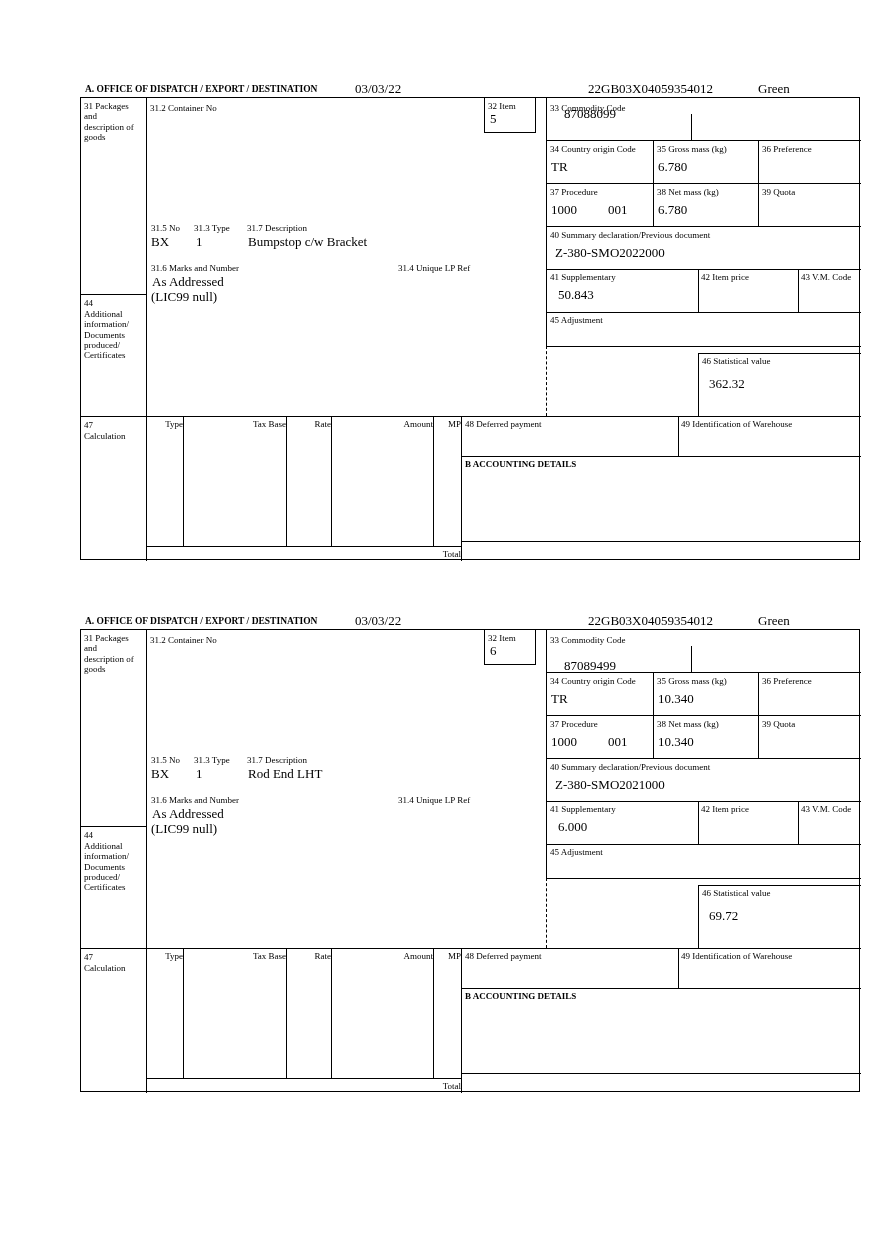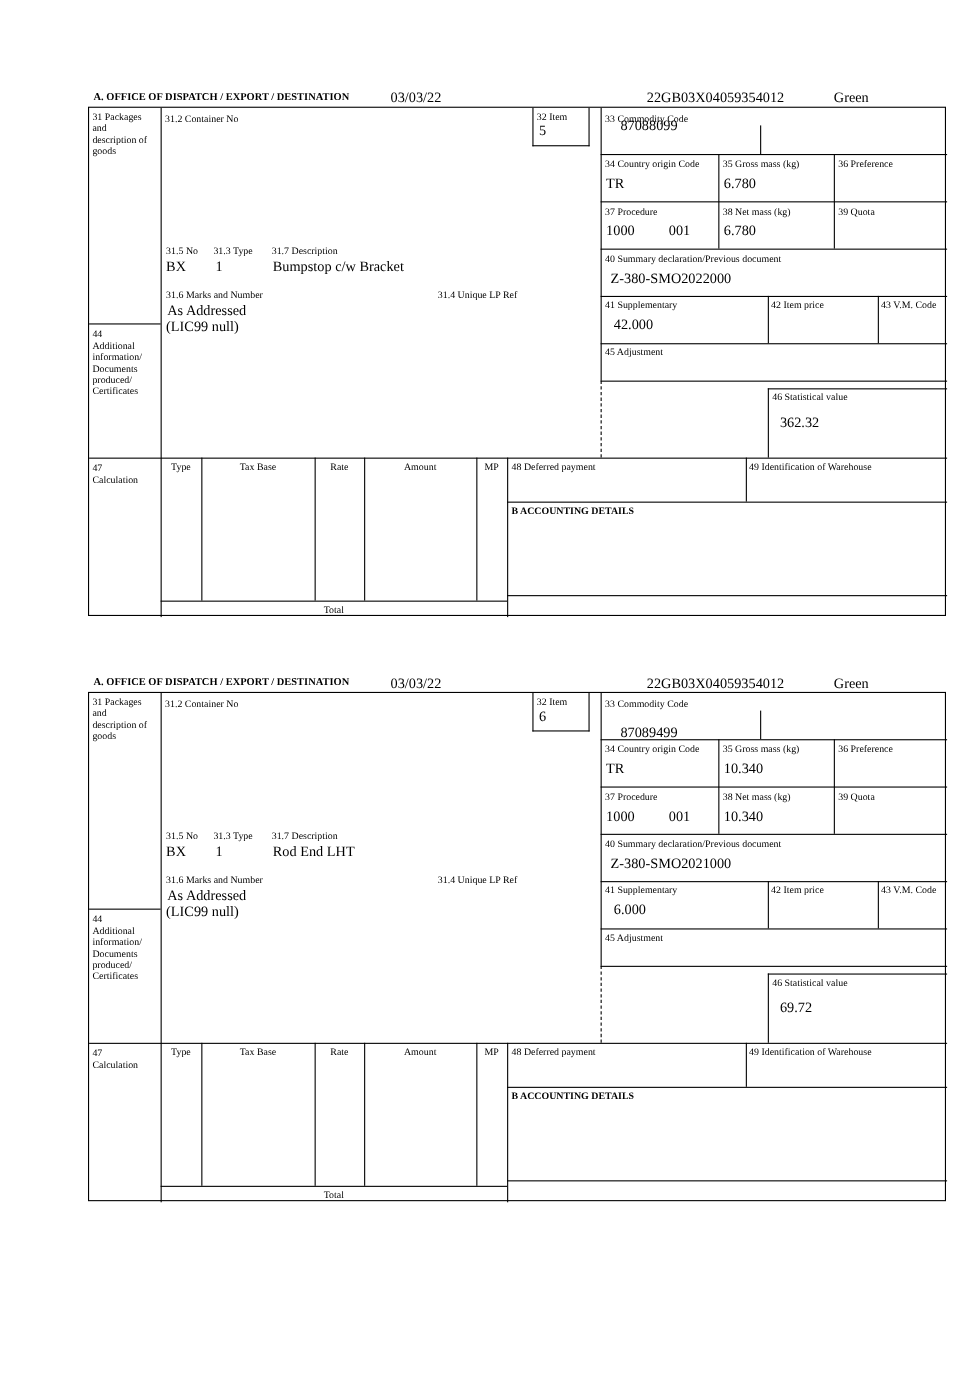--- a/index.html
+++ b/index.html
@@ -7,21 +7,21 @@
   body {
     width:882px; height:1250px; position:relative;
     font-family:"Liberation Serif", serif; color:#000;
     overflow:hidden;
   }
   .section { position:absolute; left:0; width:882px; height:490px; }
   .lbl { position:absolute; font-size:9px; line-height:1.15; white-space:nowrap; }
   .wrap { white-space:normal; }
   .b { font-weight:bold; }
   .val { position:absolute; font-size:13px; white-space:nowrap; }
-  .ctr { text-align:center; }
+  .ctr { text-align:right; }
   .formbox { position:absolute; left:80px; top:17px; width:780px; height:463px; border:1px solid #000; }
   .vl { position:absolute; width:0; border-left:1px solid #000; }
   .hl { position:absolute; height:0; border-top:1px solid #000; }
   .vd { border-left-style:dashed; }
   .box32 { position:absolute; left:403px; top:0; width:52px; height:35px; border:1px solid #000; border-top:none; }
 </style>
 </head>
 <body>
 
 <div class="section" style="top:80px">
@@ -73,21 +73,21 @@
     <div class="lbl" style="left:681px;top:89px">39 Quota</div>
 
     <div class="hl" style="left:465px;top:171px;width:315px"></div>
     <div class="lbl" style="left:469px;top:132px">40 Summary declaration/Previous document</div>
     <div class="val" style="left:474px;top:147px">Z-380-SMO2022000</div>
 
     <div class="hl" style="left:465px;top:214px;width:315px"></div>
     <div class="vl" style="left:617px;top:171px;height:43px"></div>
     <div class="vl" style="left:717px;top:171px;height:43px"></div>
     <div class="lbl" style="left:469px;top:174px">41 Supplementary</div>
-    <div class="val" style="left:477px;top:189px">42.000</div>
+    <div class="val" style="left:477px;top:189px">50.843</div>
     <div class="lbl" style="left:620px;top:174px">42 Item price</div>
     <div class="lbl" style="left:720px;top:174px">43 V.M. Code</div>
 
     <div class="hl" style="left:465px;top:248px;width:315px"></div>
     <div class="lbl" style="left:469px;top:217px">45 Adjustment</div>
 
     <div class="hl" style="left:617px;top:255px;width:163px"></div>
     <div class="vl" style="left:617px;top:255px;height:63px"></div>
     <div class="lbl" style="left:621px;top:258px">46 Statistical value</div>
     <div class="val" style="left:628px;top:278px">362.32</div>

